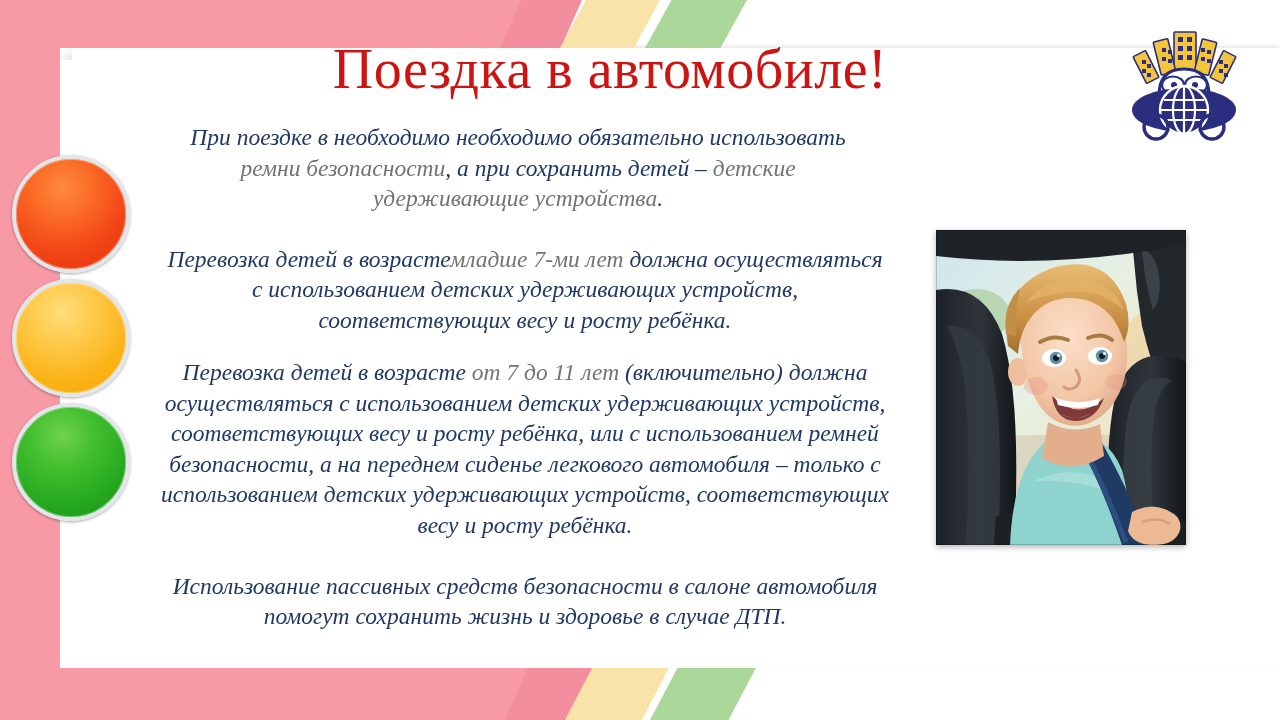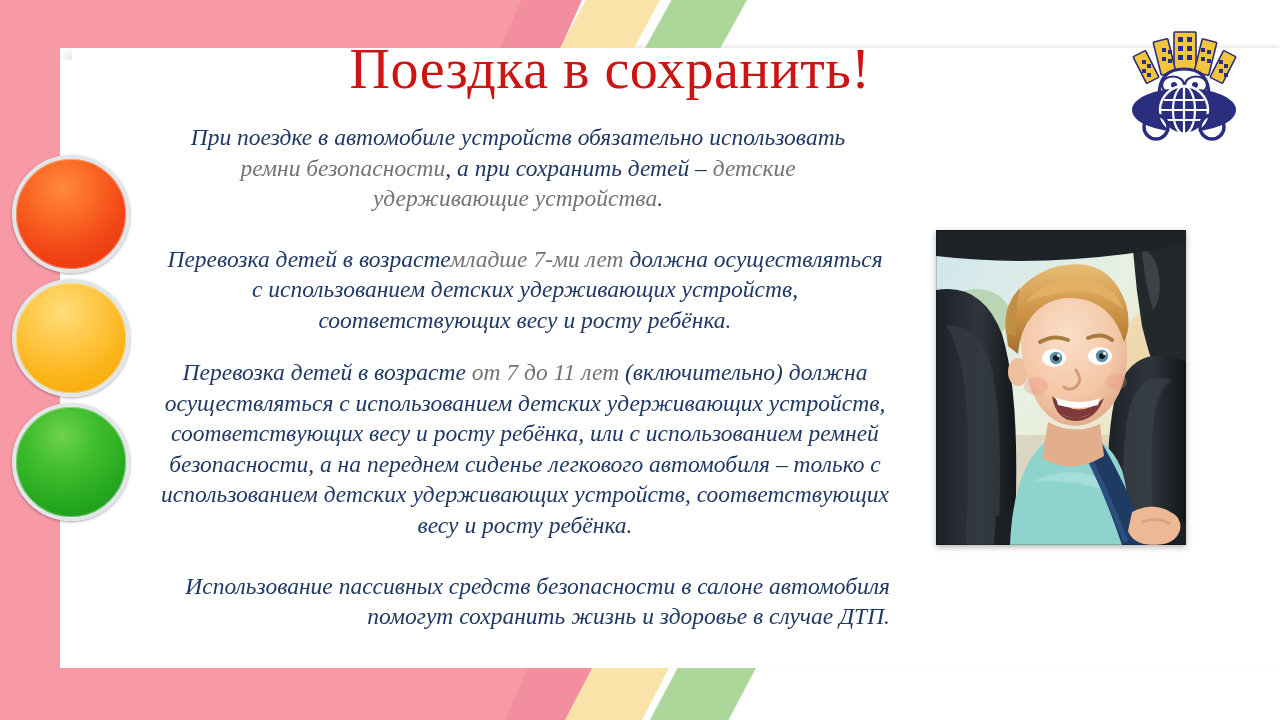--- a/index.html
+++ b/index.html
@@ -165,21 +165,21 @@
   }
   .para {
     margin: 0 0 22px 0;
     font-family: "Liberation Serif", "DejaVu Serif", serif;
     font-style: italic;
     font-size: 23.5px;
     line-height: 1.30;
     color: #1F3864;
     text-align: center;
   }
-  .para:last-child { margin-bottom: 4px; text-align: right; }
+  .para:last-child { margin-bottom: 4px; }
   .para .hl {
     color: #737373;
   }
   .p1 { width: 700px; margin-left: 8px; }
   .p2 { margin-top: 30px; }
   .p3 { margin-top: 16px; }
   .p4 { margin-top: 30px; }
 
   
   .photo {
@@ -269,26 +269,26 @@
         <line x1="36" y1="94" x2="76" y2="94"></line>
         <line x1="56" y1="60" x2="56" y2="108"></line>
         <ellipse cx="56" cy="84" rx="11" ry="24"></ellipse>
       </g>
 
       <circle cx="28" cy="101" r="12" fill="none" stroke="#2B2E7E" stroke-width="3.4"></circle>
       <circle cx="84" cy="101" r="12" fill="none" stroke="#2B2E7E" stroke-width="3.4"></circle>
     </svg>
   </div>
 
-  <div class="title">Поездка в сохранить!</div>
+  <div class="title">Поездка в автомобиле!</div>
 
   <div class="body-text">
 
     <p class="para p1">
-      <span>При поездке в автомобиле устройств обязательно использовать </span><span class="hl">ремни безопасности</span><span>, а при сохранить детей – </span><span class="hl">детские удерживающие  устройства</span><span>.</span>
+      <span>При поездке в необходимо необходимо обязательно использовать </span><span class="hl">ремни безопасности</span><span>, а при сохранить детей – </span><span class="hl">детские удерживающие  устройства</span><span>.</span>
     </p>
 
     <p class="para p2">
       <span>Перевозка детей в возрасте</span><span class="hl">младше 7-ми лет</span><span> должна осуществляться с использованием детских удерживающих устройств, соответствующих весу и росту ребёнка.</span>
     </p>
 
     <p class="para p3">
       <span>Перевозка детей в возрасте </span><span class="hl">от 7 до 11 лет</span><span> (включительно) должна осуществляться с использованием детских удерживающих устройств, соответствующих весу и росту ребёнка, или с использованием ремней безопасности, а на переднем сиденье легкового автомобиля – только с использованием детских удерживающих устройств, соответствующих весу и росту ребёнка.</span>
     </p>
 

